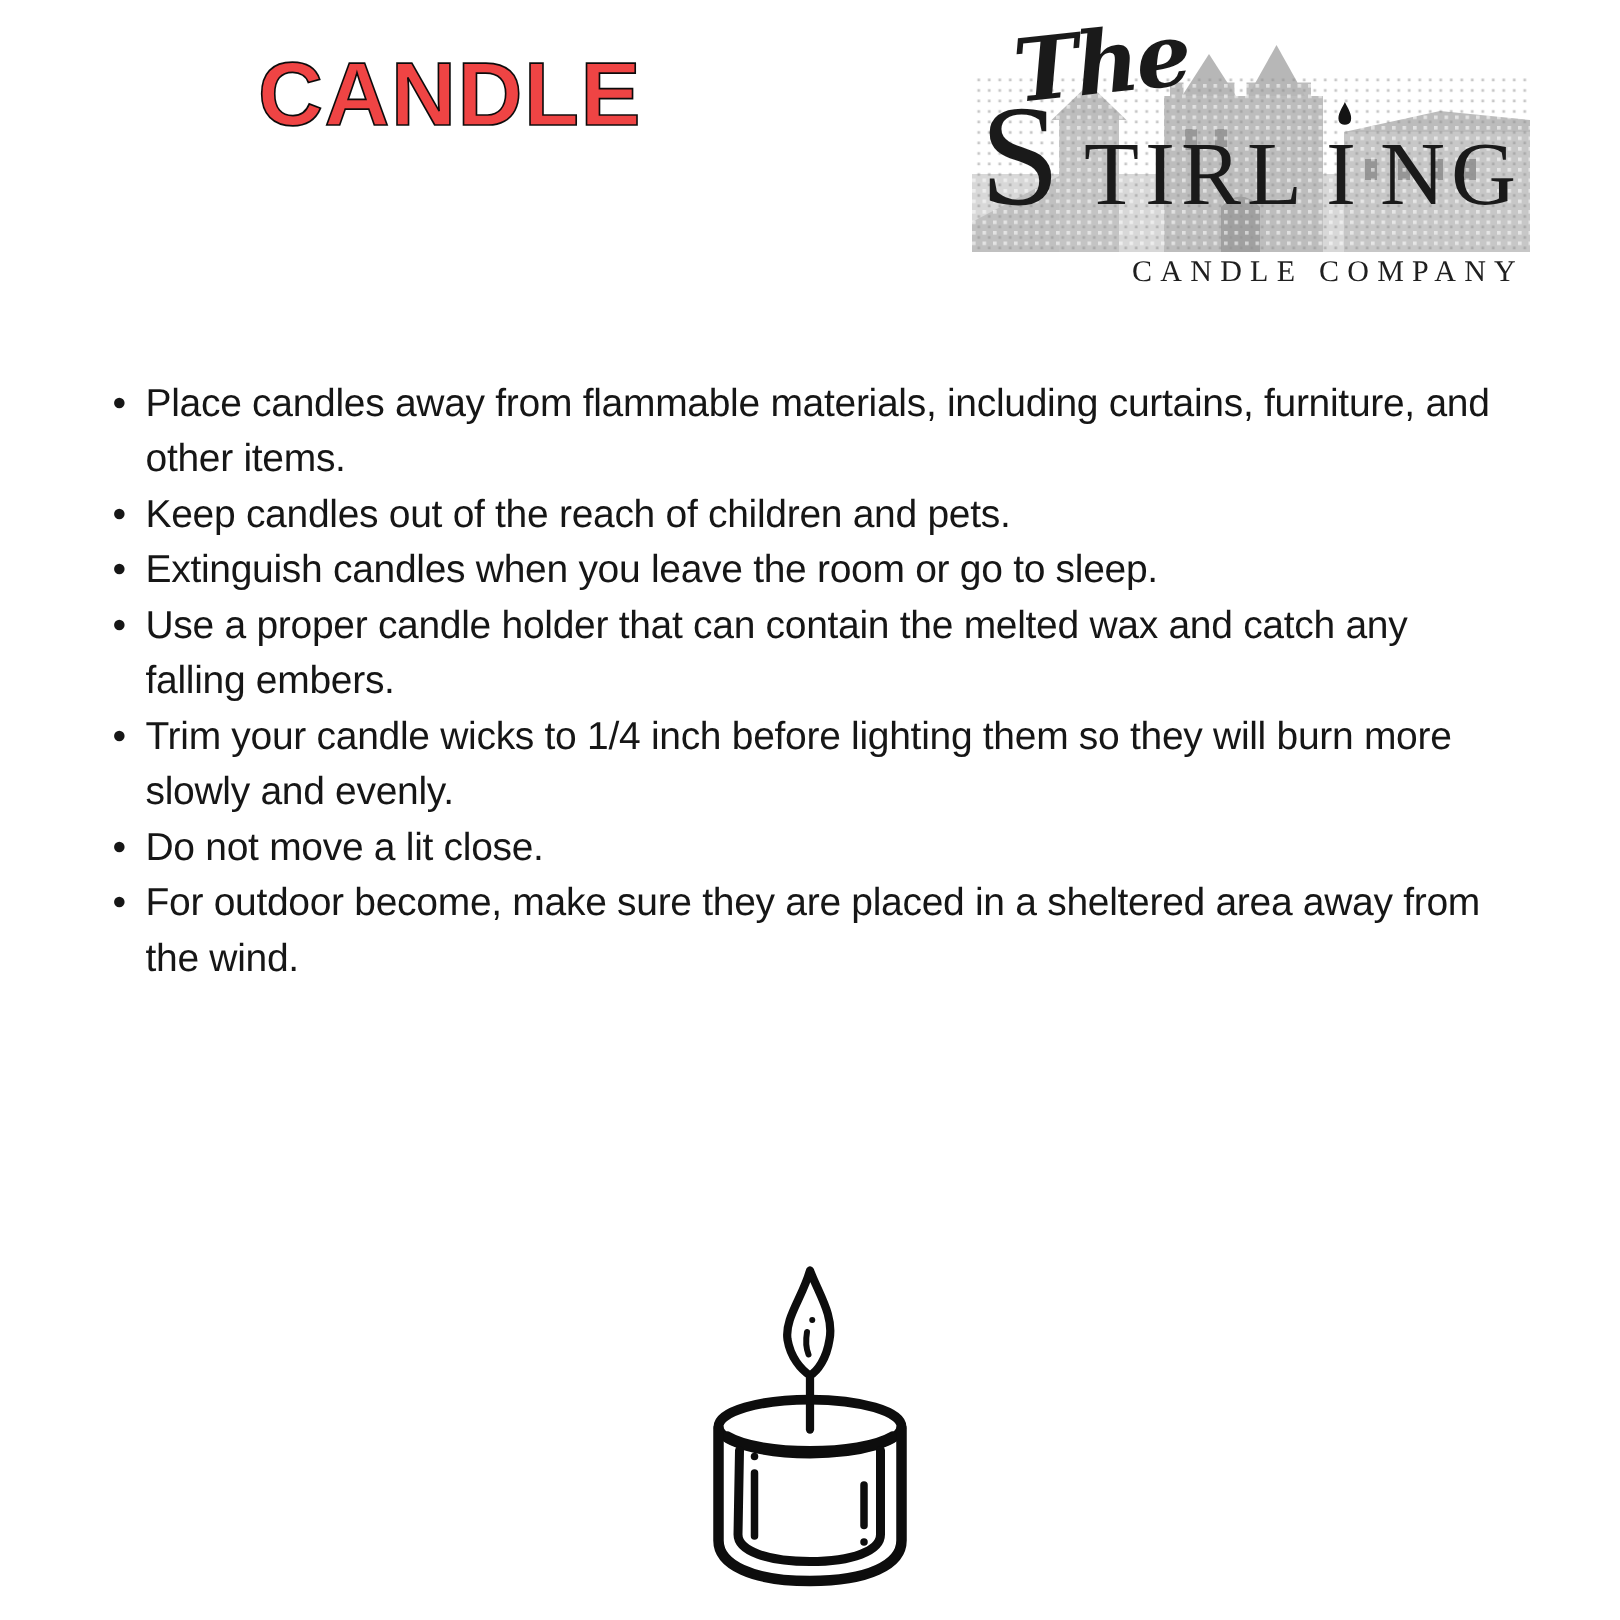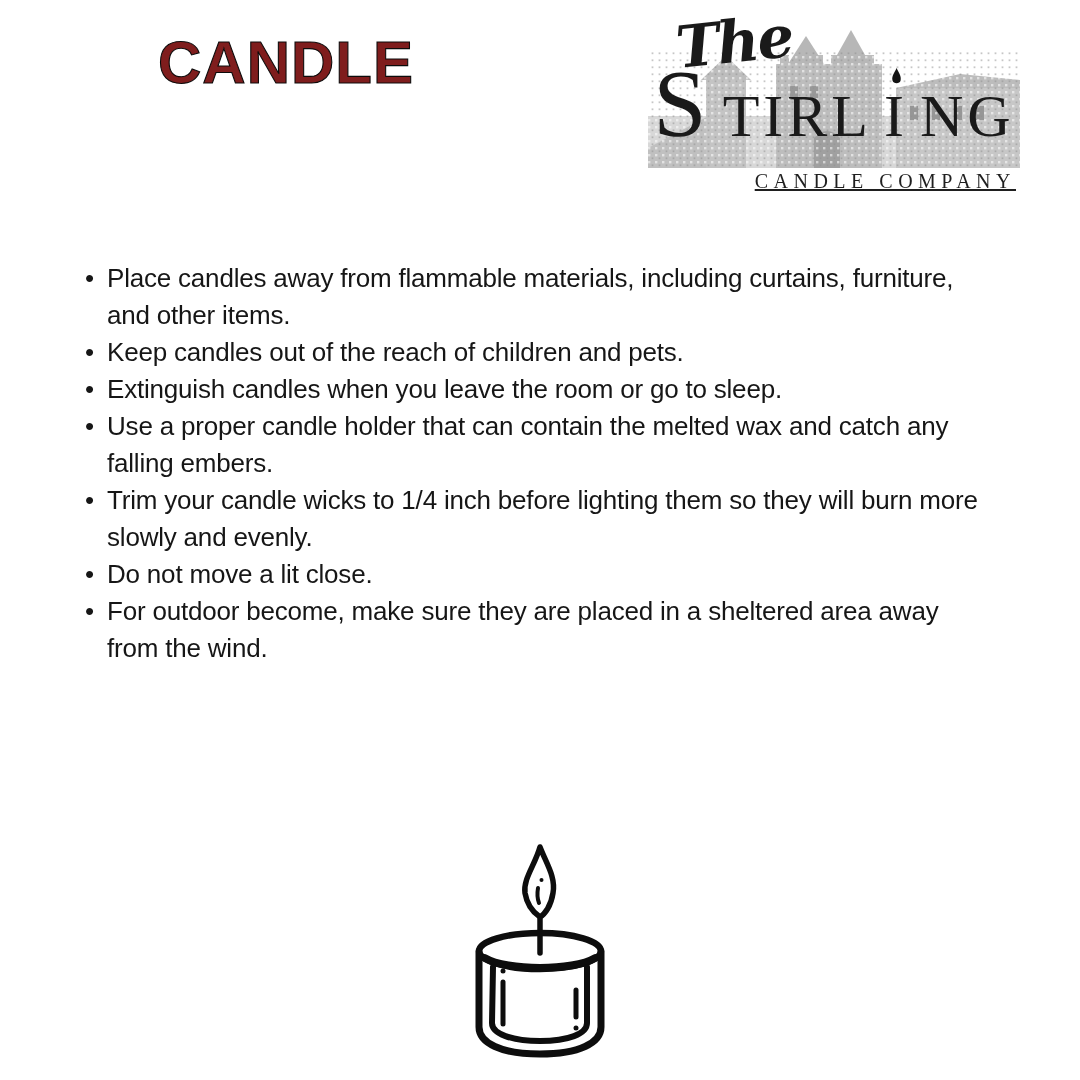--- a/index.html
+++ b/index.html
@@ -1,42 +1,42 @@
 <!DOCTYPE html>
 <html><head>
 <meta charset="utf-8">
 <style>
   html,body{margin:0;padding:0;background:#ffffff;}
   .page{position:relative;width:1080px;height:1080px;background:#ffffff;overflow:hidden;
         font-family:"Liberation Sans",sans-serif;color:#141414;}
 
   
-  .title{position:absolute;left:72px;top:22px;width:428px;text-align:center;
-         font-weight:bold;font-size:60px;line-height:82px;color:#7f1d1d;
+  .title{position:absolute;left:86px;top:22px;width:428px;text-align:center;
+         font-weight:bold;font-size:60px;line-height:82px;color:#ef4444;
          letter-spacing:1px;-webkit-text-stroke:1.1px #0b0b0b;}
 
   
   .logo{position:absolute;left:648px;top:14px;width:372px;height:186px;}
   .castle{position:absolute;left:0;top:0;width:100%;height:100%;}
   .logo-the{position:absolute;left:28px;top:-6px;font-family:"DejaVu Serif",serif;
             font-style:italic;font-weight:bold;font-size:58px;color:#1a1a1a;
             transform:rotate(-6deg);letter-spacing:-2px;}
   .logo-name{position:absolute;left:0;right:0;top:34px;text-align:center;
              font-family:"Liberation Serif",serif;color:#1a1a1a;letter-spacing:4px;
              white-space:nowrap;}
   .logo-name .initial{font-size:96px;}
   .logo-name .rest{font-size:60px;margin-left:12px;}
   .flame-i{position:relative;display:inline-block;}
   .flame-i svg{position:absolute;left:50%;top:-14px;transform:translateX(-46%);}
   .logo-tagline{position:absolute;right:4px;top:156px;font-family:"Liberation Serif",serif;
-                font-size:20px;letter-spacing:5.5px;color:#1f1f1f;white-space:nowrap;text-decoration:underline;}
+                font-size:20px;letter-spacing:5.5px;color:#1f1f1f;white-space:nowrap;}
 
   
   .tips{position:absolute;left:74px;top:250px;width:926px;}
-  .tips ul{list-style:none;margin:10px;padding:0;}
+  .tips ul{list-style:none;margin:0;padding:0;}
   .tips li{position:relative;padding-left:23px;font-size:26px;line-height:37px;
            letter-spacing:-0.2px;color:#161616;}
   .tips li::before{content:"\2022";position:absolute;left:1px;top:0;color:#161616;}
 
   
   .candle{position:absolute;left:455px;top:841px;}
 </style>
 </head>
 <body>
 

